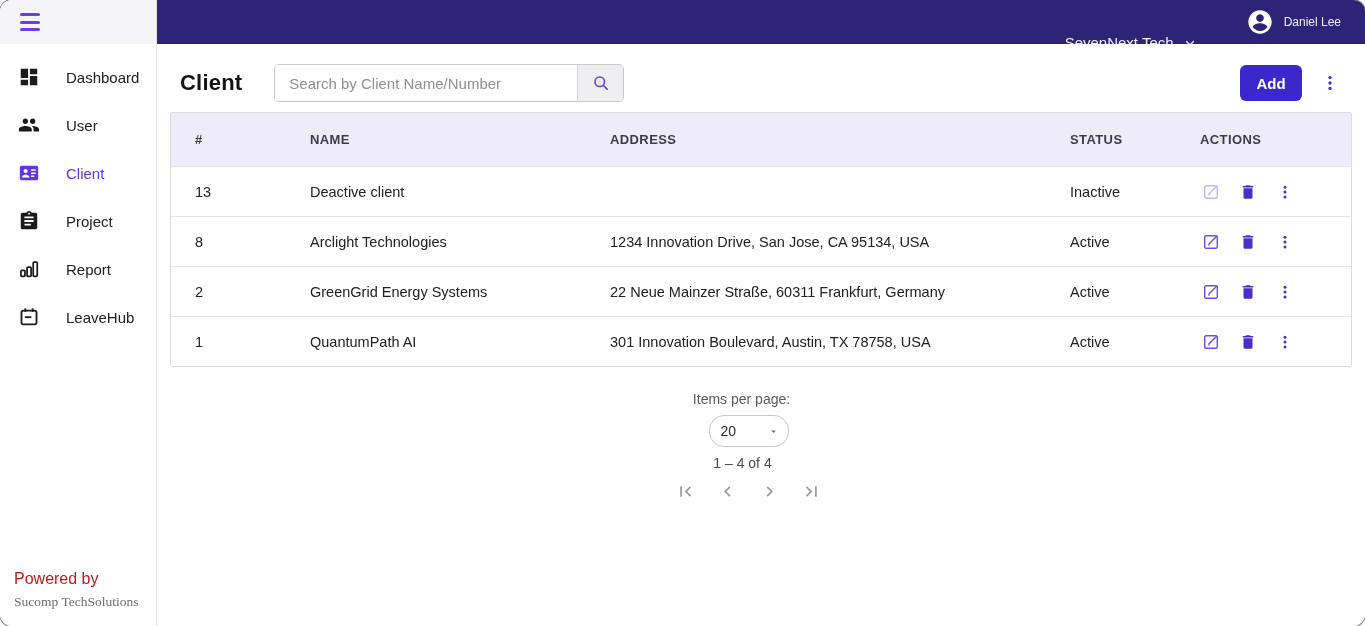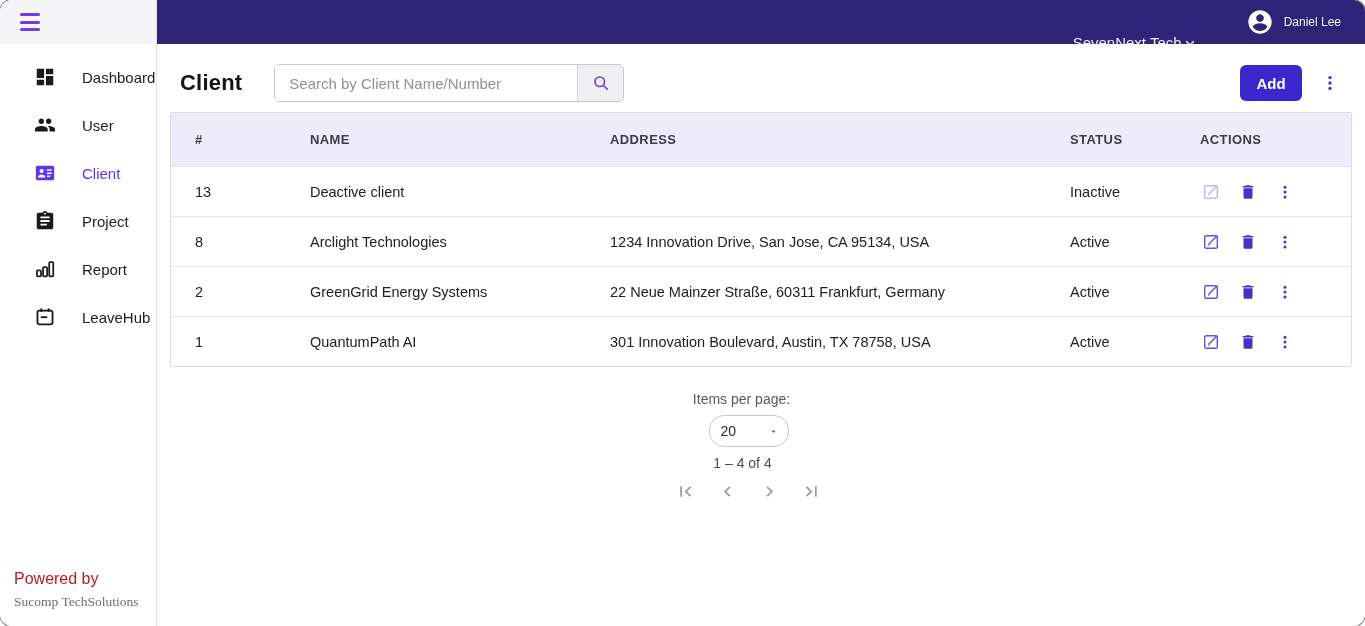--- a/index.html
+++ b/index.html
@@ -12,38 +12,38 @@
   .sidebar {
     position:absolute; left:0; top:0; bottom:0; width:157px; background:#fff;
     border-right:1px solid #e2e2e2; display:flex; flex-direction:column; z-index:2;
   }
   .sidebar-top {
     height:44px; background:#f5f4f7; display:flex; align-items:center; padding-left:18px;
     flex:0 0 auto;
   }
   .hamburger { width:24px; height:20px; display:flex; flex-direction:column; justify-content:space-between; cursor:pointer; padding:1px 2px; }
   .hamburger span { display:block; height:3px; border-radius:2px; background:var(--hamburger,#6c3eea); }
-  .nav { margin-top:9px; flex:1 1 auto;padding-left:16px; }
+  .nav { margin-top:9px; flex:1 1 auto; }
   .nav-item {
     height:48px; display:flex; align-items:center; padding-left:18px; gap:26px;
     color:#202124; cursor:pointer; font-size:15px;
   }
   .nav-item .nicon { width:22px; height:22px; flex:0 0 auto; color:#1b1b1f; display:flex; }
   .nav-item .nicon svg { width:22px; height:22px; }
   .nav-item.active, .nav-item.active .nicon { color:var(--accent-purple,#6135e8); }
   .sidebar-footer { padding:0 0 14px 14px; flex:0 0 auto; }
   .powered-by { font-size:16px; color:#b91c1c; line-height:1.55; }
   .powered-brand { font-family:"Liberation Serif", serif; font-size:13.5px; color:#6e6e6e; line-height:1.5; }
   
   .topbar {
     position:absolute; left:157px; right:0; top:0; height:44px;
     background:var(--topbar-bg,#2e2377); display:flex; align-items:center; justify-content:flex-end;
     color:#f2f0fa; padding-right:24px; gap:10px;
   }
-  .company { display:flex; align-items:center; gap:0; font-size:15px; margin-right:38px; cursor:pointer;margin-top:41px; }
+  .company { display:flex; align-items:center; gap:8px; font-size:15px; margin-right:38px; cursor:pointer;margin-top:41px; }
   .company .chev { display:flex; }
   .avatar { width:28px; height:28px; display:flex; cursor:pointer; }
   .username { font-size:12px; }
   
   .main { position:absolute; left:157px; right:0; top:44px; bottom:0; background:#fff; }
   .page-header { display:flex; align-items:center; padding:14px 25px 0 23px; height:64px; }
   .page-title { font-size:22px; font-weight:700; color:#141414; letter-spacing:.2px; }
   .search-group { display:flex; margin-left:32px; height:38px; border:1px solid #c9c9c9; border-radius:5px; overflow:hidden; background:#fff; }
   .search-input {
     width:302px; border:none; outline:none; padding:0 14px; font-size:15px; color:#222;

